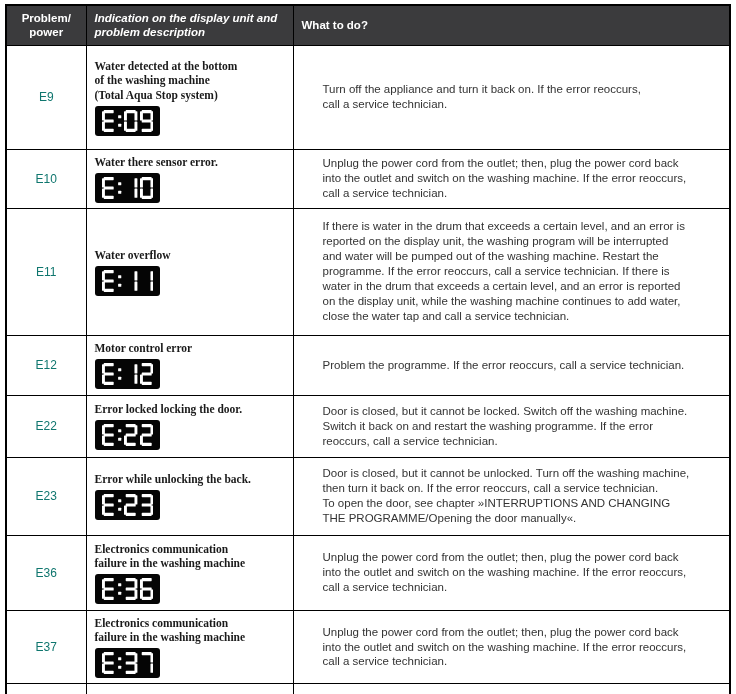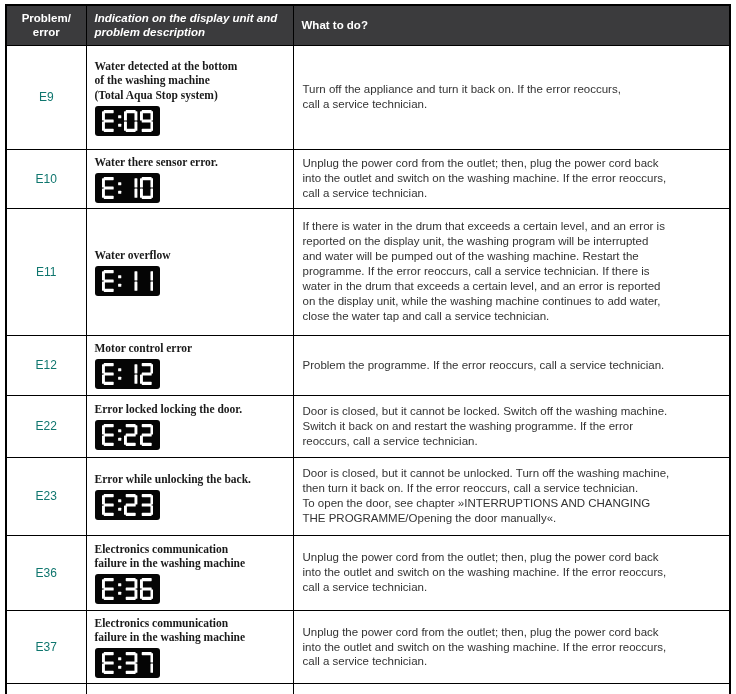--- a/index.html
+++ b/index.html
@@ -72,41 +72,42 @@
   .display rect { fill: var(--display-seg, #fff); }
 
   td.action {
     padding: 6px 9px;
     font-size: 11.5px;
     color: #333;
   }
   .action-text {
     white-space: pre-line;
     line-height: 1.3;
+    margin-left: 20px;
   }
 
   tbody tr:nth-child(1) { height: 104px; }
   tbody tr:nth-child(2) { height: 59px; }
   tbody tr:nth-child(3) { height: 127px; }
   tbody tr:nth-child(4) { height: 60px; }
   tbody tr:nth-child(5) { height: 62px; }
   tbody tr:nth-child(6) { height: 78px; }
   tbody tr:nth-child(7) { height: 75px; }
   tbody tr:nth-child(8) { height: 73px; }
   tbody tr.spacer { height: 26px; }
 </style>
 </head>
 <body>
 
 <div class="page">
   <table class="error-table">
     <thead>
       <tr class="header-row">
         <th class="col-code">Problem/
-error</th>
+power</th>
         <th class="col-desc">Indication on the display unit and problem description</th>
         <th class="col-action">What to do?</th>
       </tr>
     </thead>
     <tbody id="table-body">
   <tr class="error-row">
     <td class="code">E9</td>
     <td class="desc">
       <div class="desc-text">Water detected at the bottom
 of the washing machine

